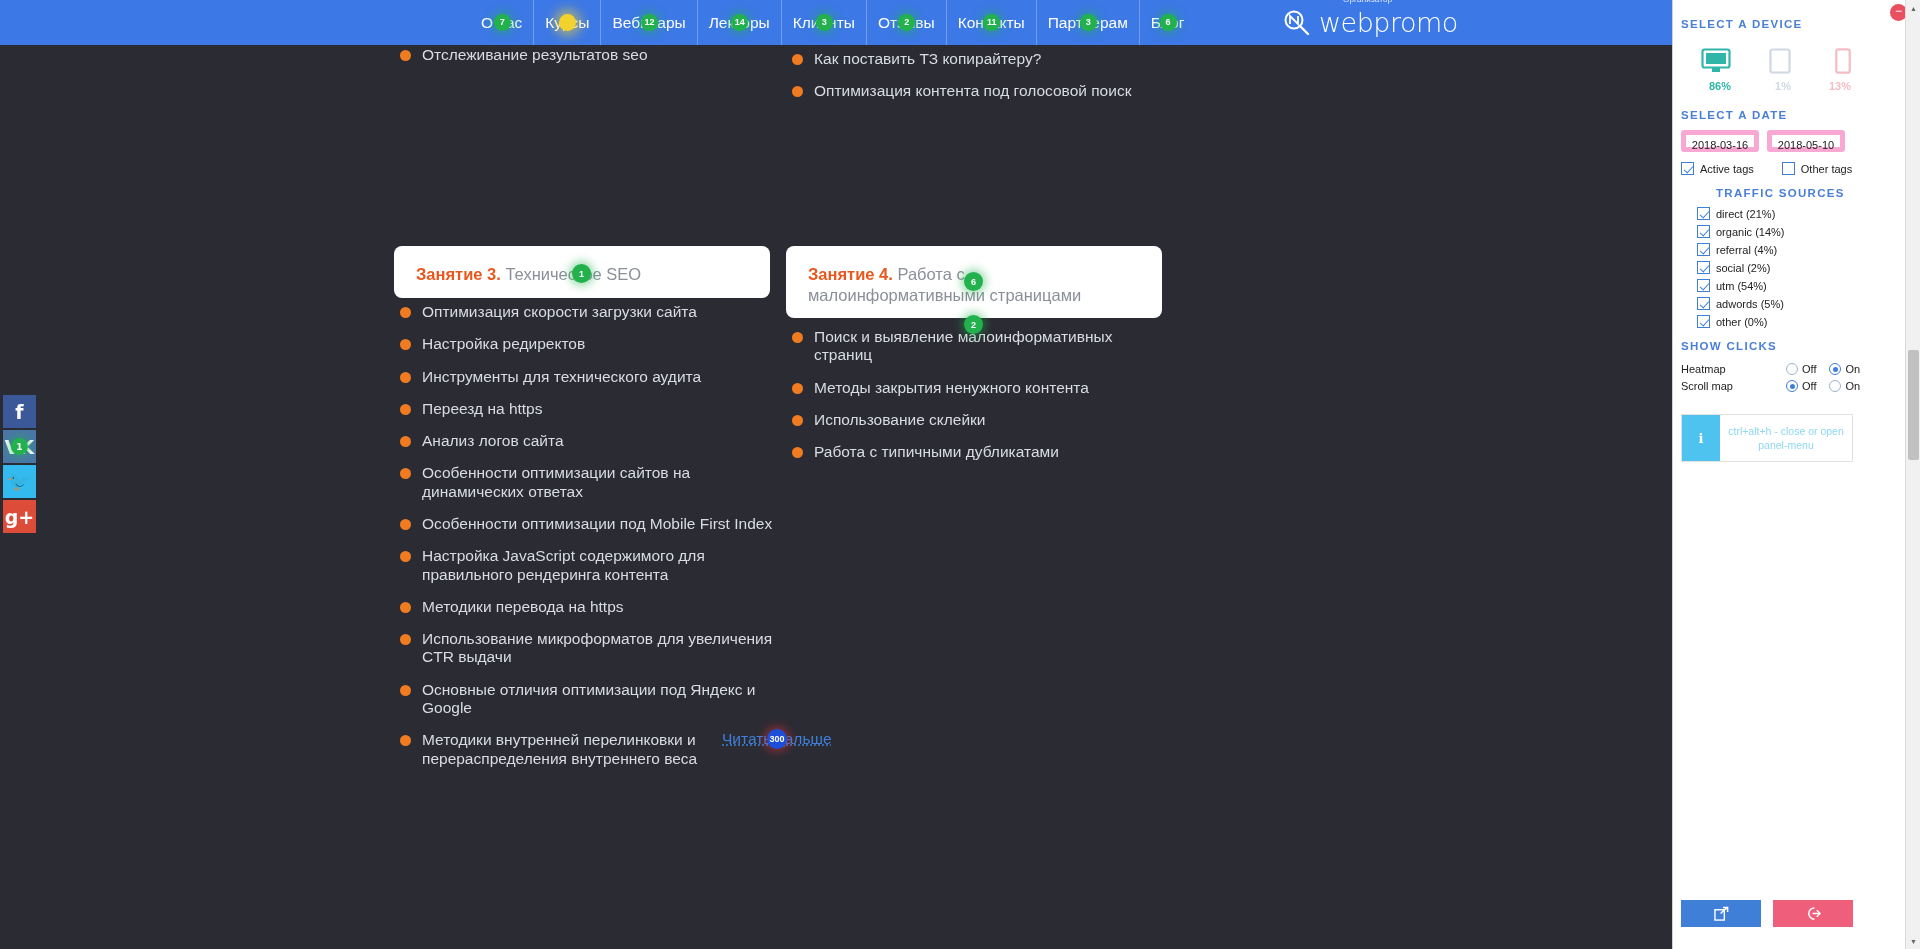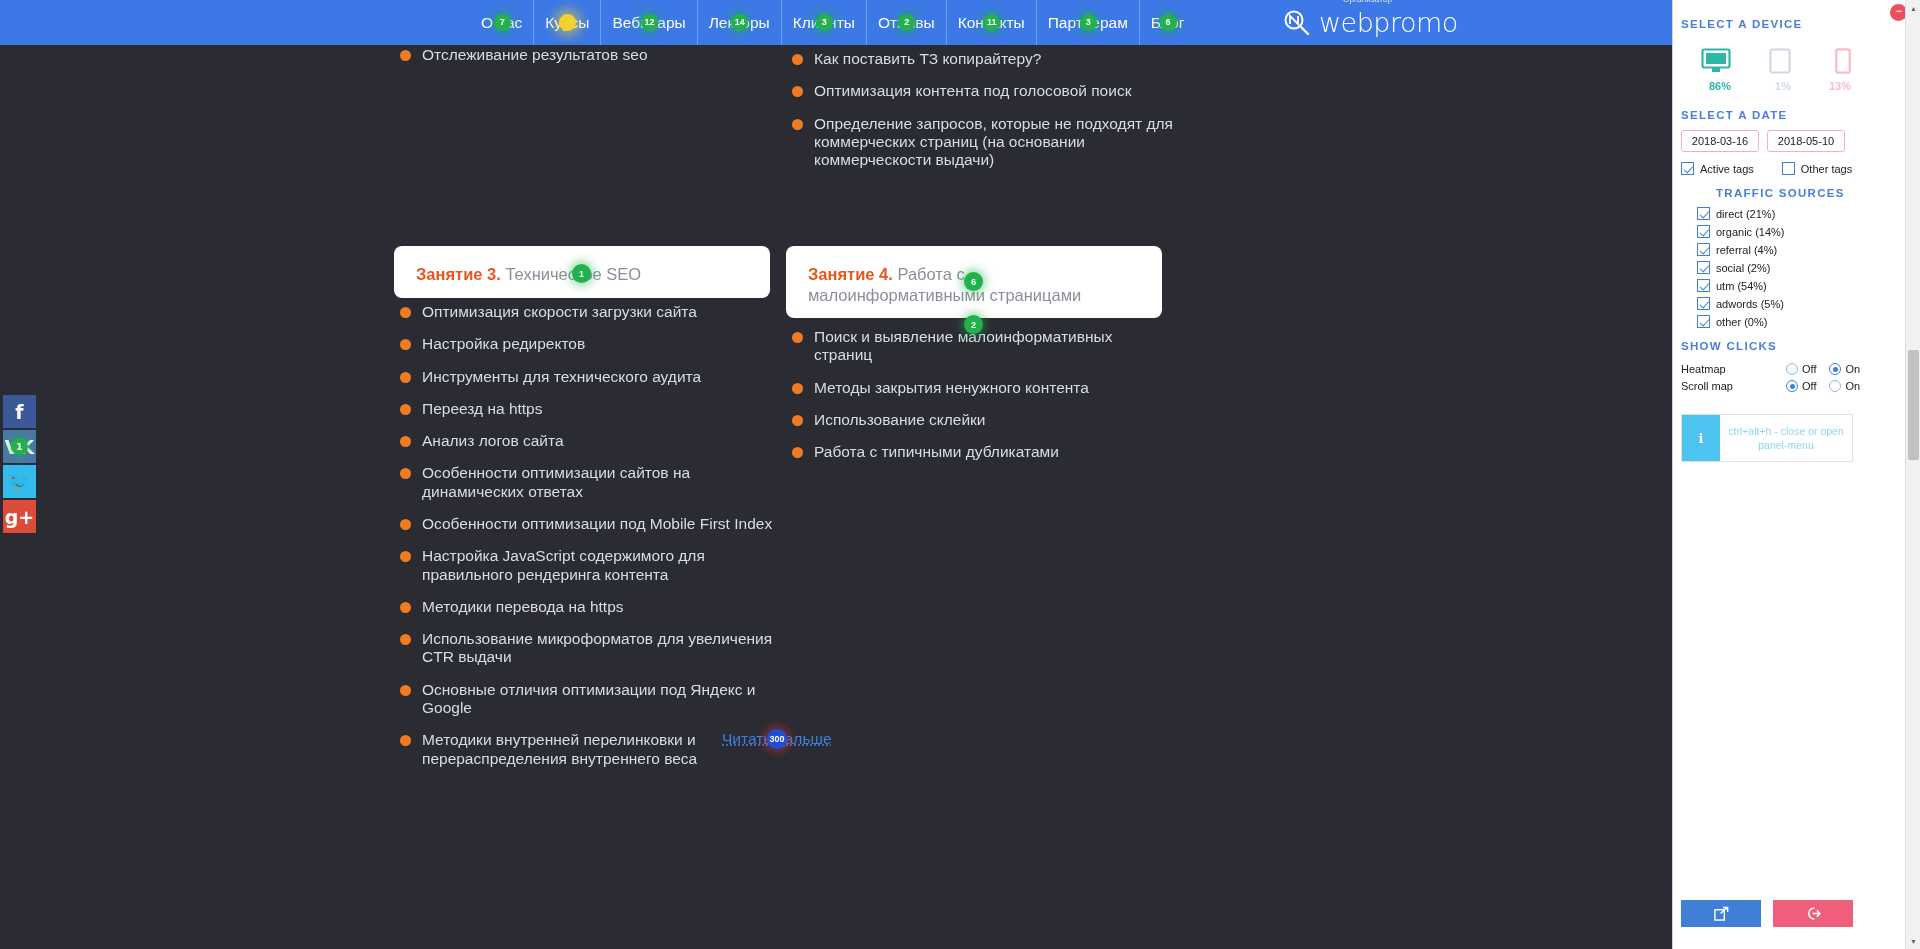--- a/index.html
+++ b/index.html
@@ -165,21 +165,21 @@
   .dev { text-align: right; width: 34px; }
   .dev-pct { font-size: 11px; font-weight: bold; margin-top: 4px; }
   .dev.desktop .dev-pct { color: #2fb6a8; }
   .dev.tablet  .dev-pct { color: #cfd8e3; }
   .dev.mobile  .dev-pct { color: #f4bcc3; }
 
   
   #dates { display: flex; gap: 8px; margin: 9px 0 0 8px; }
   .date-field {
     width: 78px; height: 22px;
-    border: 1px solid #f9a8d4; border-radius: 3px;
+    border: 5px solid #f9a8d4; border-radius: 3px;
     font-size: 11px; color: #222;
     text-align: center; line-height: 20px;
     background: #fff;
   }
 
   
   #tags-row { display: flex; gap: 28px; margin: 10px 0 0 8px; align-items: flex-end; }
   .chk-row { display: flex; align-items: center; gap: 6px; font-size: 11px; color: #222; }
   .chk {
     width: 13px; height: 13px;
@@ -314,21 +314,20 @@
         <div class="soc tw">🐦</div>
         <div class="soc gp">g+</div>
       </div>
 
     <div class="col-list" id="top-left" style="left:400px; top:46px; width:400px;">
         <div class="li">Отслеживание результатов seo</div>
       </div>
     <div class="col-list" id="top-right" style="left:792px; top:50px; width:400px;">
         <div class="li">Как поставить ТЗ копирайтеру?</div>
         <div class="li">Оптимизация контента под голосовой поиск</div>
-        <div class="li">Определение запросов, которые не подходят для коммерческих страниц (на основании коммерческости выдачи)</div>
       </div>
 
     <div class="card" id="card3" style="left:394px; top:246px; width:376px; height:52px;">
       <div class="card-title">
         <span class="num">Занятие 3.</span><span class="txt"> Техническое SEO</span>
       </div>
       <span class="bubble green" style="width:19px;height:19px;top:18px;left:178px;">1</span>
     </div>
     <div class="col-list" id="list3" style="left:400px; top:303px; width:380px;">
         <div class="li">Оптимизация скорости загрузки сайта</div>

